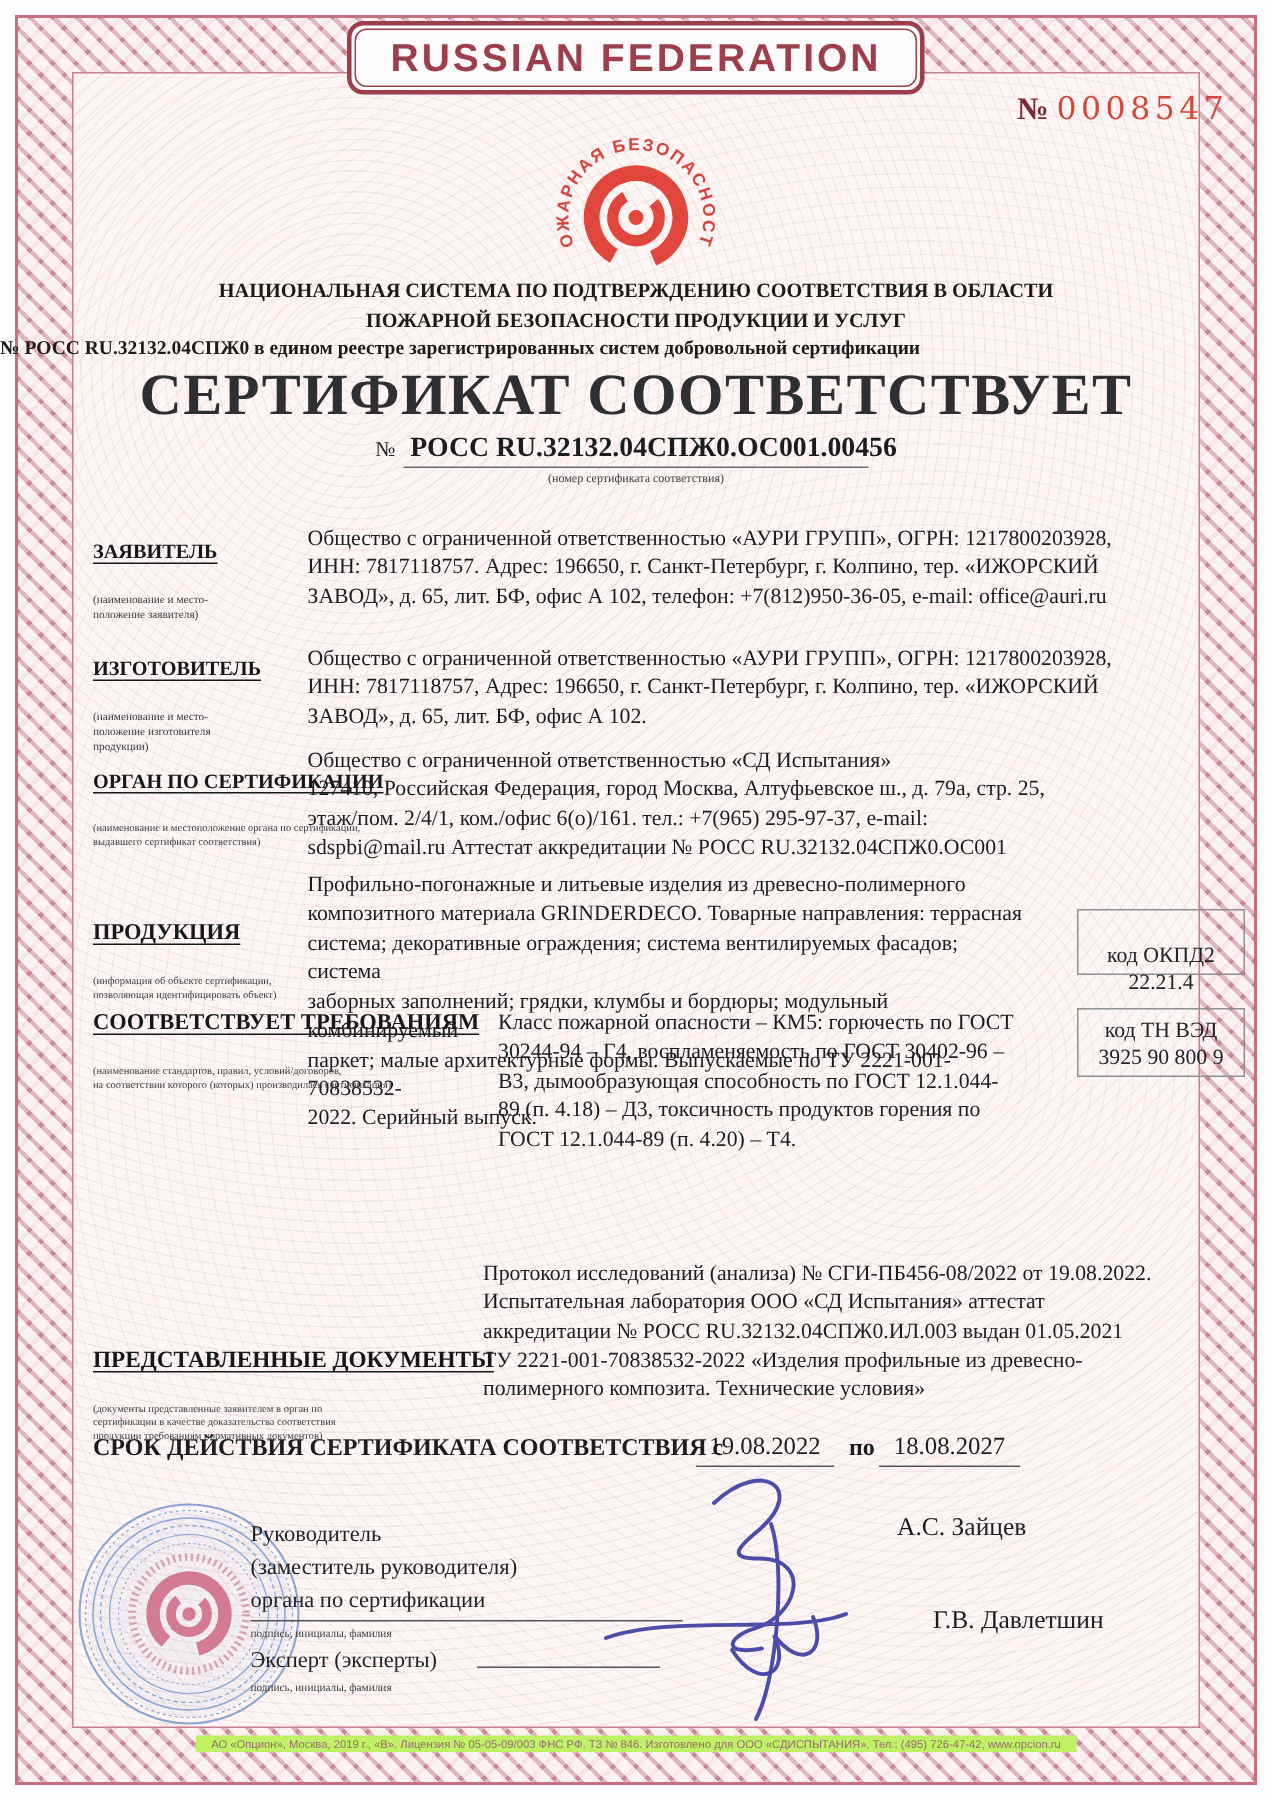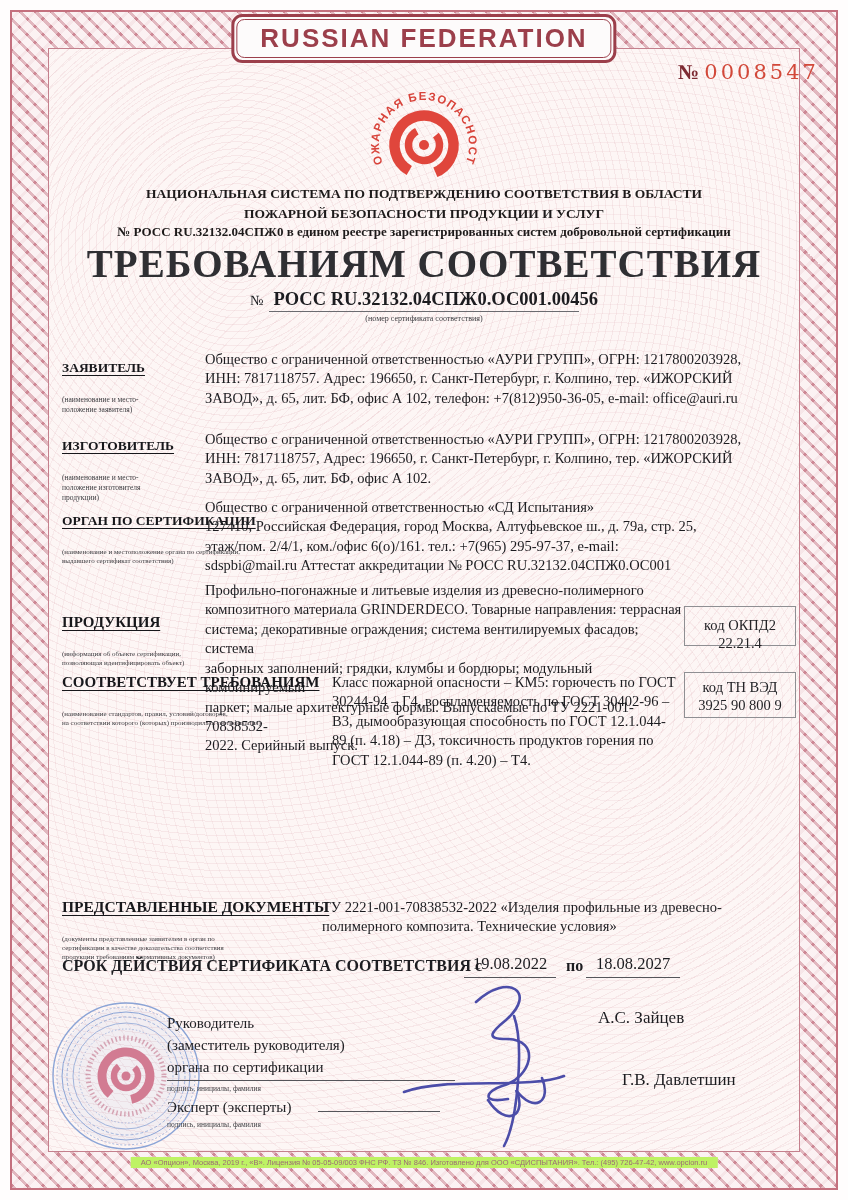--- a/index.html
+++ b/index.html
@@ -44,21 +44,21 @@
   .blank-num .nsign { color:#7d2b33; font-weight:bold; }
   .blank-num .digits { color:#d24839; letter-spacing:3px; font-family:"DejaVu Serif", serif; }
 
   .logo { top:84px; left:50%; transform:translateX(-50%); }
 
   .sys-lines {
     top:184px; left:0; width:100%; text-align:center;
     font-weight:bold; font-size:13.5px; line-height:1.5; color:#1d1a1a;
   }
   .registry-line {
-    top:224px; left:0; width:100%; text-align:center;
+    top:224px; left:0; width:100%; 
     font-weight:bold; font-size:13px; color:#1d1a1a;
   }
   .main-title {
     top:241px; left:0; width:100%; text-align:center;
     font-weight:bold; font-size:39px; letter-spacing:1px; color:#2f2f33;
   }
   .certnum-wrap { top:289px; left:254px; width:340px; text-align:center; }
   .certnum-row { display:flex; align-items:flex-end; justify-content:center; gap:10px; }
   .certnum-prefix { font-size:14px; padding-bottom:1px; }
   .certnum-value { font-weight:bold; font-size:18.5px; white-space:nowrap; }
@@ -67,22 +67,22 @@
 
   .side-label { left:62px; }
   .side-label .lbl {
     font-weight:bold; font-size:13.5px; color:#17171b; white-space:nowrap;
     text-decoration:underline; text-underline-offset:3px;
   }
   .side-label .cap { margin-top:19px; font-size:7.5px; line-height:1.3; color:#3c3c40; }
   .body-text { font-size:14.5px; line-height:1.34; color:#1c1c20; }
 
   .code-box {
-    left:684px; width:112px; border:1px solid #8f8f93;
-    text-align:center; font-size:14.5px; line-height:1.25; padding:9px 2px;
+    left:718px; width:112px; border:1px solid #8f8f93;
+    text-align:center; font-size:14.5px; line-height:1.25; padding:21px 2px;
     color:#232327;
   }
 
   .big-label { font-weight:bold; color:#17171b; }
 
   .validity-label { left:62px; top:957px; font-weight:bold; font-size:16px; white-space:nowrap; }
   .date-line { border-bottom:1.2px solid #55555a; height:22px; }
   .date-val { text-align:center; font-size:16.5px; }
 
   .role { font-size:15px; line-height:1.48; color:#222226; }
@@ -123,21 +123,21 @@
         <circle cx="115" cy="61" r="15.5" stroke-width="7.5" stroke-dasharray="76 21" transform="rotate(-40 115 61)"></circle>
       </g>
       <circle cx="115" cy="61" r="5" fill="#e0463c"></circle>
     </svg>
   </div>
 
   <div class="abs sys-lines pre">НАЦИОНАЛЬНАЯ СИСТЕМА ПО ПОДТВЕРЖДЕНИЮ СООТВЕТСТВИЯ В ОБЛАСТИ
 ПОЖАРНОЙ БЕЗОПАСНОСТИ ПРОДУКЦИИ И УСЛУГ</div>
   <div class="abs registry-line">№ РОСС RU.32132.04СПЖ0 в едином реестре зарегистрированных систем добровольной сертификации</div>
 
-  <div class="abs main-title">ТРЕБОВАНИЯМ СООТВЕТСТВИЯ</div>
+  <div class="abs main-title">СЕРТИФИКАТ СООТВЕТСТВУЕТ</div>
 
   <div class="abs certnum-wrap">
     <div class="certnum-row">
       <span class="certnum-prefix">№</span>
       <span class="certnum-value">РОСС RU.32132.04СПЖ0.ОС001.00456</span>
     </div>
     <div class="certnum-rule"></div>
     <div class="certnum-caption">(номер сертификата соответствия)</div>
   </div>
 
@@ -194,20 +194,23 @@
   <div class="abs body-text pre" style="left:332px; top:673px; width:358px;">Класс пожарной опасности – КМ5: горючесть по ГОСТ
 30244-94 – Г4, воспламеняемость по ГОСТ 30402-96 –
 В3, дымообразующая способность по ГОСТ 12.1.044-
 89 (п. 4.18) – Д3, токсичность продуктов горения по
 ГОСТ 12.1.044-89 (п. 4.20) – Т4.</div>
   <div class="abs code-box" style="top:672px; height:46px; padding-top:5px;">
     <div>код ТН ВЭД</div>
     <div style="white-space:nowrap;">3925 90 800 9</div>
   </div>
 
+  <div class="abs body-text pre" style="left:322px; top:840px; width:480px;">Протокол исследований (анализа) № СГИ-ПБ456-08/2022 от 19.08.2022.
+Испытательная лаборатория ООО «СД Испытания» аттестат
+аккредитации № РОСС RU.32132.04СПЖ0.ИЛ.003 выдан 01.05.2021</div>
 
   <div class="abs side-label" style="top:898px; width:240px;">
     <div class="lbl" style="font-size:15.5px;">ПРЕДСТАВЛЕННЫЕ ДОКУМЕНТЫ</div>
     <div class="cap pre" style="font-size:7px;">(документы представленные заявителем в орган по
 сертификации в качестве доказательства соответствия
 продукции требованиям нормативных документов)</div>
   </div>
   <div class="abs body-text pre" style="left:322px; top:898px; width:480px;">ТУ 2221-001-70838532-2022 «Изделия профильные из древесно-
 полимерного композита. Технические условия»</div>
 

